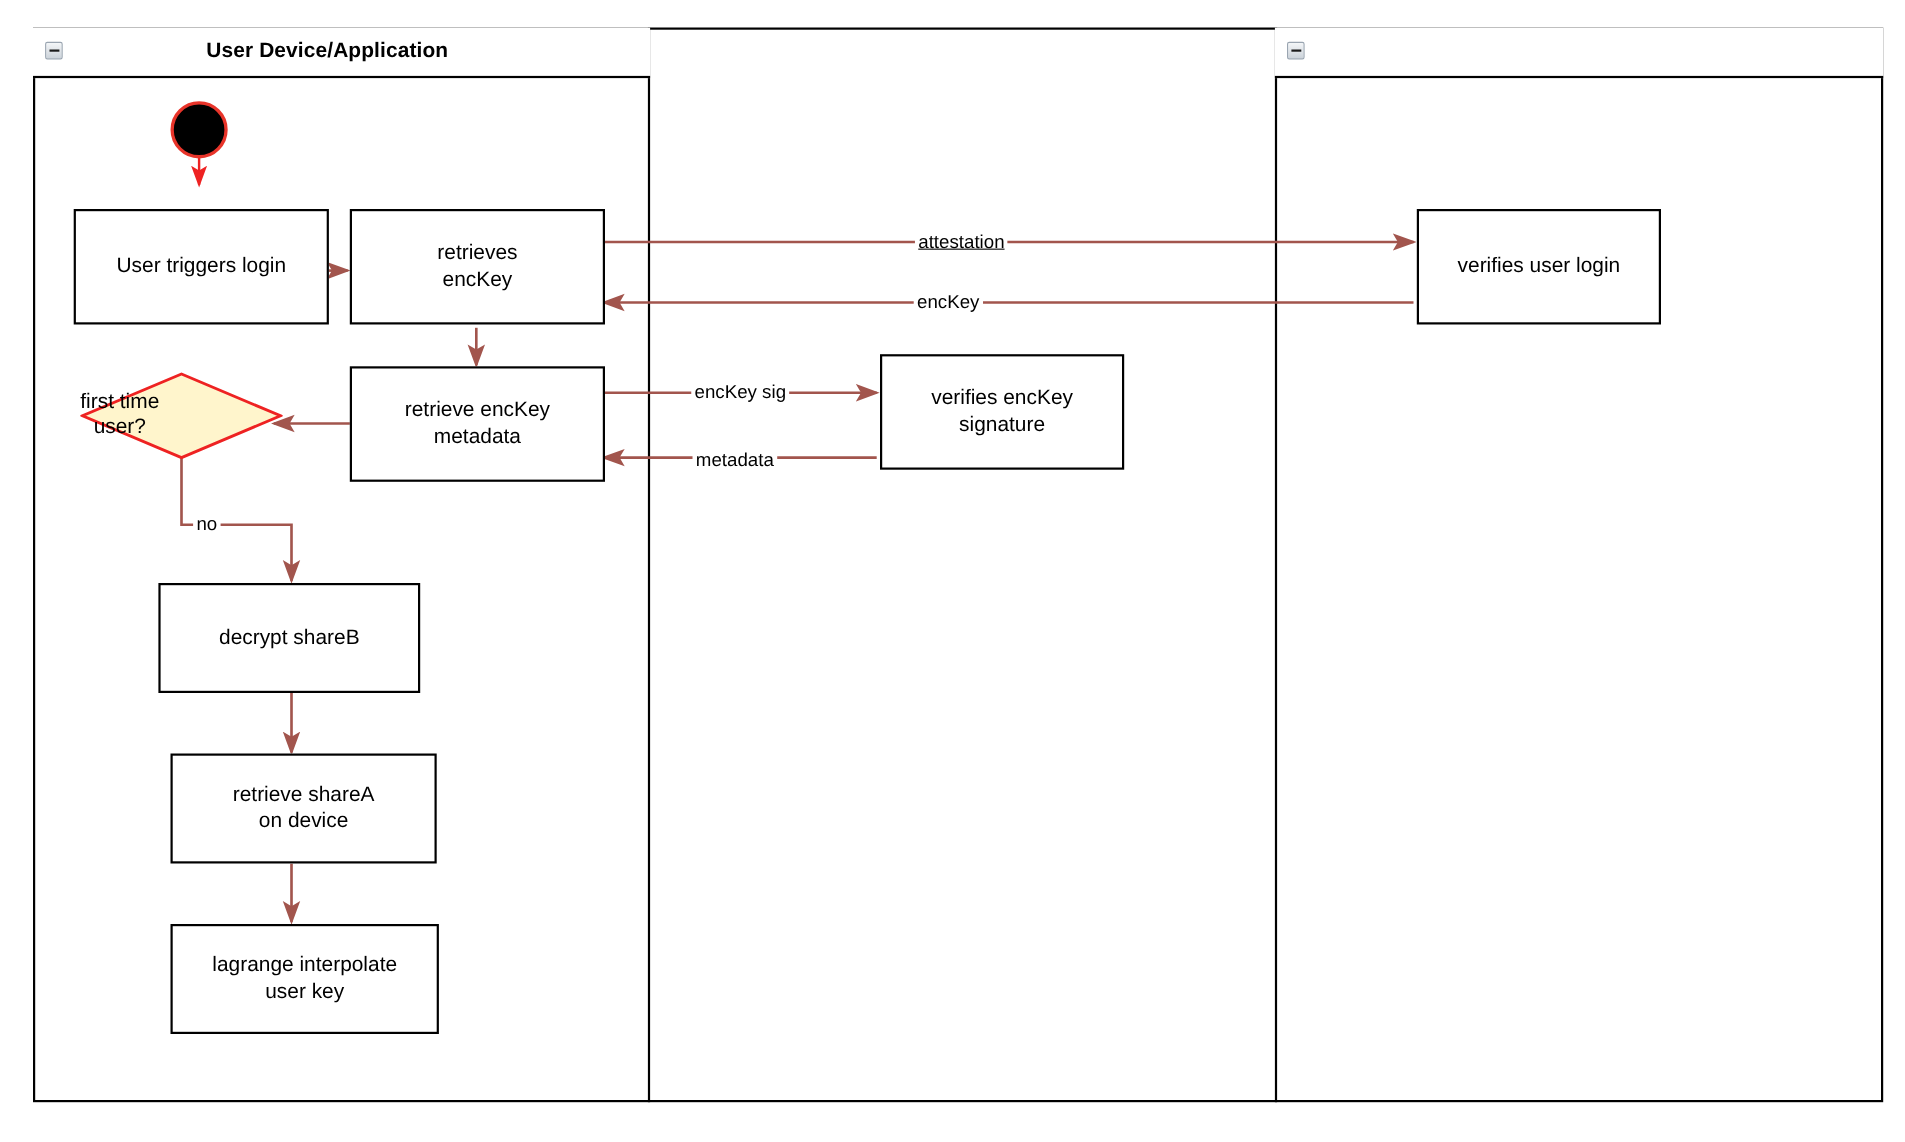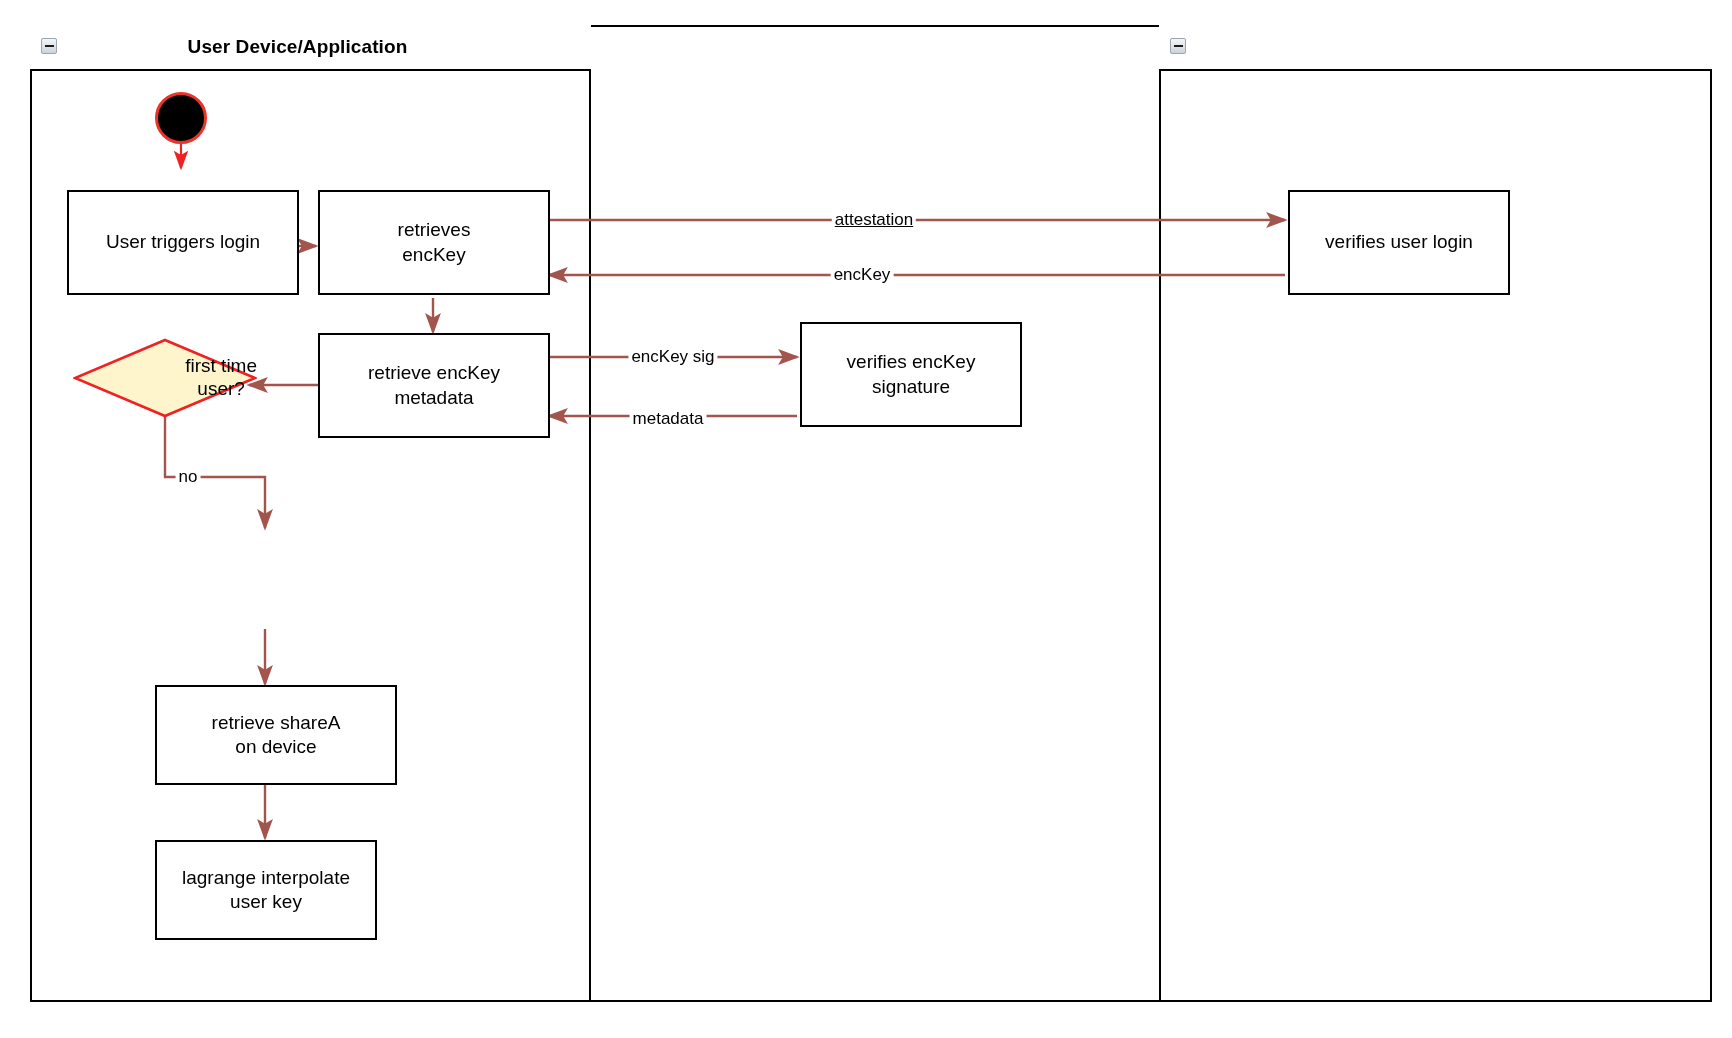--- a/index.html
+++ b/index.html
@@ -89,21 +89,21 @@
     line-height: 1.28;
     padding: 2px 6px;
     font-family: "Liberation Sans", sans-serif;
     white-space: pre-line;
   }
   
   .decision {
     position: absolute;
     display: flex;
     align-items: center;
-    justify-content: flex-end;
+    justify-content: flex-start;
   }
   .decision svg {
     position: absolute;
     left: 0;
     top: 0;
   }
   .decision .dlabel {
     position: relative;
     z-index: 2;
     text-align: center;
@@ -253,27 +253,30 @@
   </div>
 
   <div class="decision" style="left:73px; top:338px; width:184px; height:80px;">
     <svg width="184" height="80" viewBox="0 0 184 80">
       <polygon points="92,2 182,40 92,78 2,40" fill="#fff5cc" stroke="#ee2222" stroke-width="2.6" stroke-linejoin="miter"></polygon>
     </svg>
     <span class="dlabel">first time
 user?</span>
   </div>
 
+  <div class="node" style="left:144px; top:530px; width:238px; height:100px;">
+    <span>decrypt shareB</span>
+  </div>
 
   <div class="node" style="left:155px; top:685px; width:242px; height:100px;">
     <span>retrieve shareA
 on device</span>
   </div>
 
-  <div class="node" style="left:155px; top:840px; width:222px; height:100px;">
+  <div class="node" style="left:155px; top:840px; width:244px; height:100px;">
     <span>lagrange interpolate
 user key</span>
   </div>
 
   <div class="node" style="left:800px; top:322px; width:222px; height:105px;">
     <span>verifies encKey
 signature</span>
   </div>
 
   <div class="node" style="left:1288px; top:190px; width:222px; height:105px;">

